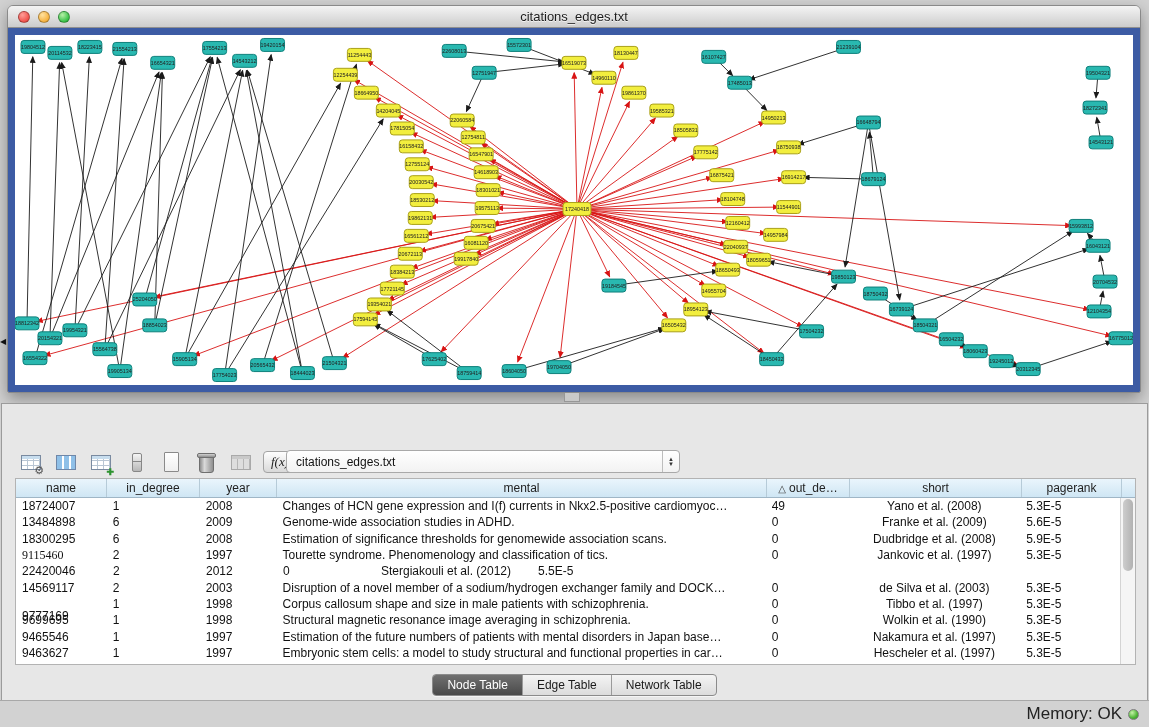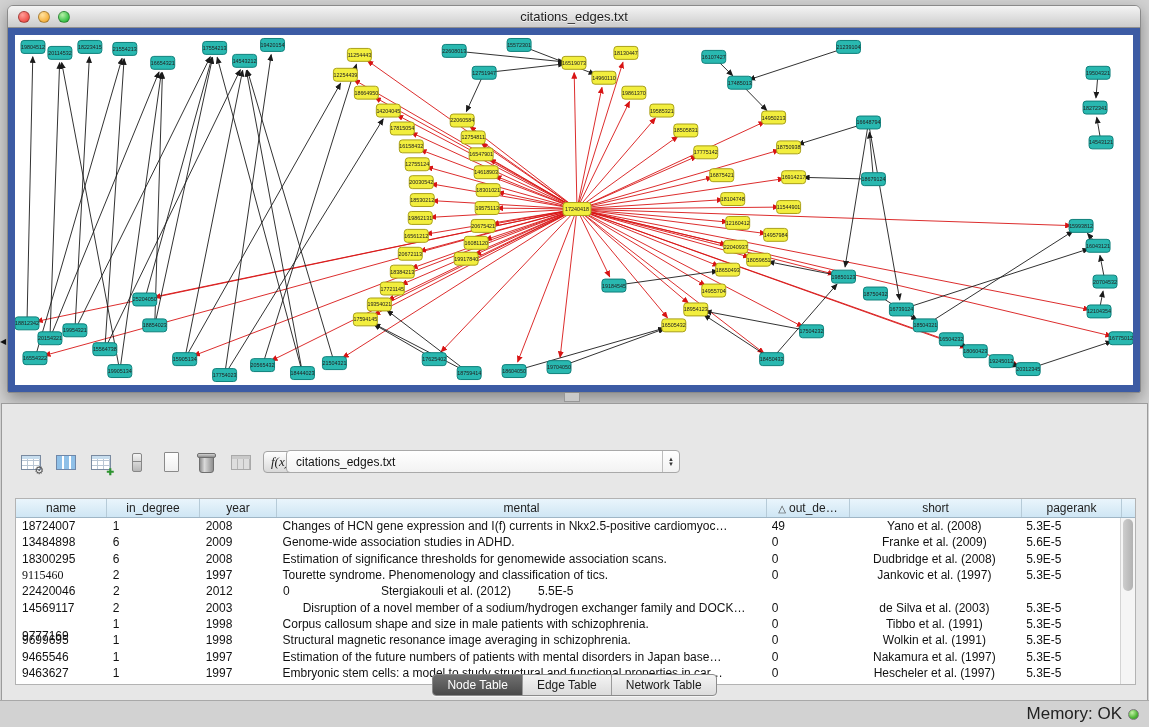--- a/index.html
+++ b/index.html
@@ -71,21 +71,21 @@
 
   .combo{position:absolute;top:46px;left:284px;width:394px;height:23px;background:linear-gradient(#ffffff,#f2f2f2);
     border:1px solid #a9a9a9;border-radius:4px;display:flex;align-items:center;}
   .combo-val{flex:1;font-size:12px;color:#111;padding-left:9px;}
   .combo-arrows{width:17px;height:100%;border-left:1px solid #bdbdbd;display:flex;flex-direction:column;
     align-items:center;justify-content:center;font-size:6px;line-height:5px;color:#333;}
   .combo-arrows::before{content:"▲";}
   .combo-arrows::after{content:"▼";}
 
   
-  .table{position:absolute;top:94px;left:13px;width:1121px;height:187px;background:#fff;
+  .table{position:absolute;top:74px;left:13px;width:1121px;height:187px;background:#fff;
     border:1px solid #b3b3b3;overflow:hidden;}
   .thead{display:flex;height:19px;background:linear-gradient(#eaf5fc,#cfe6f4);
     border-bottom:1px solid #9fb6c6;}
   .th{display:flex;align-items:center;justify-content:center;font-size:12px;color:#222;
     border-right:1px solid #b6cbd8;white-space:nowrap;overflow:hidden;}
   .th .sortg{margin-right:3px;font-size:10px;color:#444;}
   .tbody{position:absolute;top:19px;left:0;right:15px;bottom:0;}
   .tr{display:flex;height:16.3px;align-items:center;}
   .td{font-size:12px;color:#111;padding-left:6px;white-space:nowrap;overflow:hidden;}
   .td.c{text-align:center;padding-left:0;}
@@ -736,41 +736,41 @@
           <div class="td" style="width: 93px;">2</div>
           <div class="td" style="width: 77px;">2012</div>
           <div class="td" style="width: 83px;">0</div>
           <div class="td c" style="width: 172px;">Stergiakouli et al. (2012)</div>
           <div class="td" style="width: 100px;">5.5E-5</div>
         </div>
         <div class="tr">
           <div class="td" style="width: 91px;">14569117</div>
           <div class="td" style="width: 93px;">2</div>
           <div class="td" style="width: 77px;">2003</div>
-          <div class="td" style="width: 490px; text-align: center;">Disruption of a novel member of a sodium/hydrogen exchanger family and DOCK…</div>
+          <div class="td" style="width: 490px;">Disruption of a novel member of a sodium/hydrogen exchanger family and DOCK…</div>
           <div class="td" style="width: 83px;">0</div>
           <div class="td c" style="width: 172px;">de Silva et al. (2003)</div>
           <div class="td" style="width: 100px;">5.3E-5</div>
         </div>
         <div class="tr">
           <div class="td" style="width: 91px; margin-top: 24px;">9777169</div>
           <div class="td" style="width: 93px;">1</div>
           <div class="td" style="width: 77px;">1998</div>
           <div class="td" style="width: 490px;">Corpus callosum shape and size in male patients with schizophrenia.</div>
           <div class="td" style="width: 83px;">0</div>
-          <div class="td c" style="width: 172px;">Tibbo et al. (1991)</div>
+          <div class="td c" style="width: 172px;">Tibbo et al. (1997)</div>
           <div class="td" style="width: 100px;">5.3E-5</div>
         </div>
         <div class="tr">
           <div class="td" style="width: 91px;">9699695</div>
           <div class="td" style="width: 93px;">1</div>
           <div class="td" style="width: 77px;">1998</div>
           <div class="td" style="width: 490px;">Structural magnetic resonance image averaging in schizophrenia.</div>
           <div class="td" style="width: 83px;">0</div>
-          <div class="td c" style="width: 172px;">Wolkin et al. (1991)</div>
+          <div class="td c" style="width: 172px;">Wolkin et al. (1990)</div>
           <div class="td" style="width: 100px;">5.3E-5</div>
         </div>
         <div class="tr">
           <div class="td" style="width: 91px;">9465546</div>
           <div class="td" style="width: 93px;">1</div>
           <div class="td" style="width: 77px;">1997</div>
           <div class="td" style="width: 490px;">Estimation of the future numbers of patients with mental disorders in Japan base…</div>
           <div class="td" style="width: 83px;">0</div>
           <div class="td c" style="width: 172px;">Nakamura et al. (1997)</div>
           <div class="td" style="width: 100px;">5.3E-5</div>

